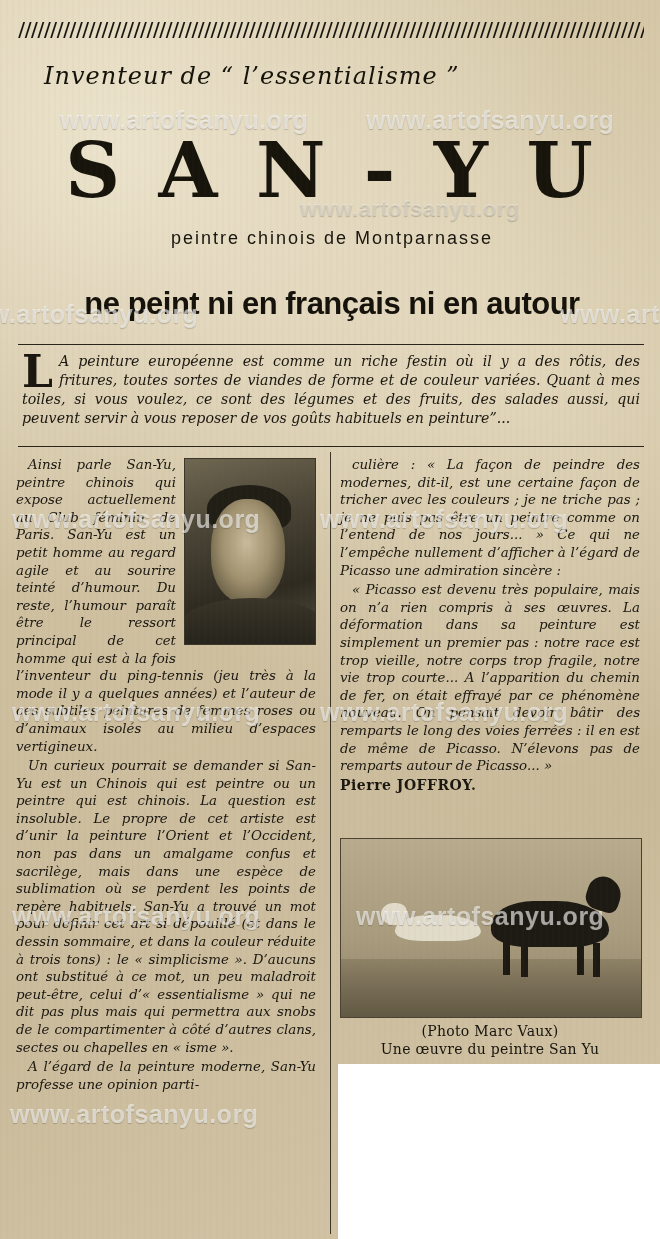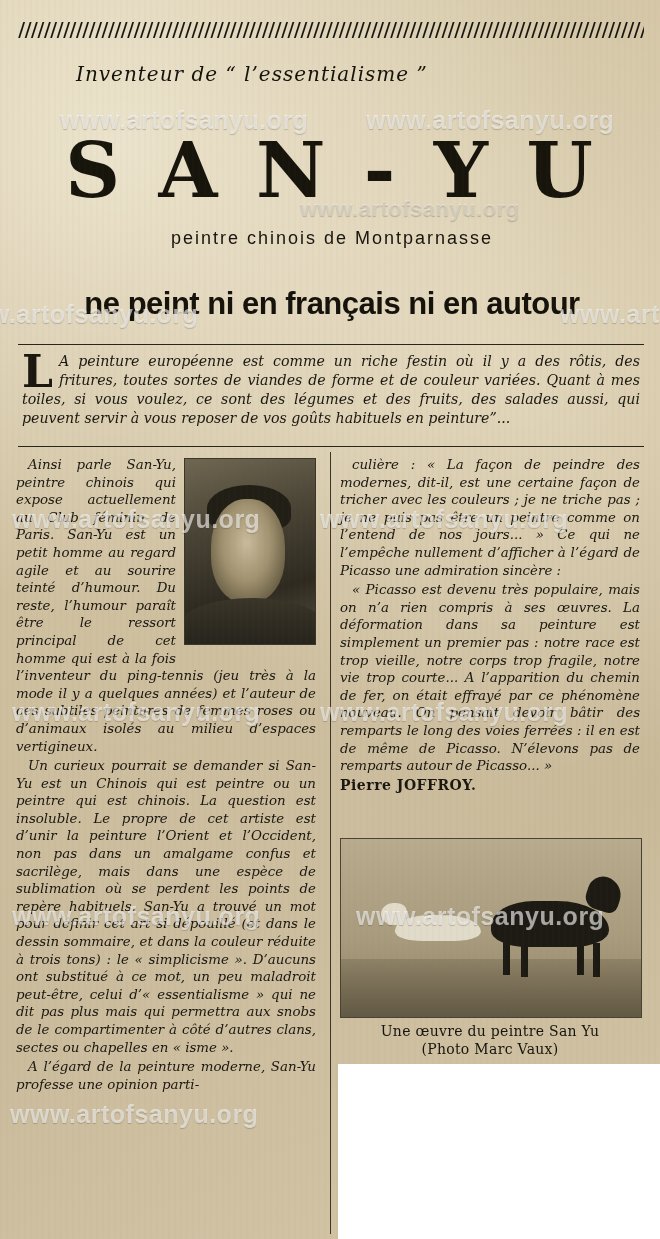--- a/index.html
+++ b/index.html
@@ -59,24 +59,24 @@
     line-height: 16px;
     letter-spacing: -1px;
     color: #17150f;
     white-space: nowrap;
   }
 
   
   .kicker {
     position: absolute;
     top: 62px;
-    left: 76px;
+    left: 44px;
     font-family: "DejaVu Serif", serif;
     font-style: italic;
-    font-size: 20px;
+    font-size: 24px;
     letter-spacing: 1px;
     color: #141209;
   }
 
   .bigtitle {
     position: absolute;
     top: 132px;
     left: 24px;
     width: 616px;
     text-align: center;
@@ -340,22 +340,22 @@
     <div class="ground"></div>
     <div class="horse-light"></div>
     <div class="horse-dark"></div>
     <div class="leg l1"></div>
     <div class="leg l2"></div>
     <div class="leg l3"></div>
     <div class="leg l4"></div>
   </div>
 
   <div class="caption">
+    <div>(Photo Marc Vaux)</div>
     <div>Une œuvre du peintre San Yu</div>
-    <div>(Photo Marc Vaux)</div>
   </div>
 
   <div class="wm wm-a">www.artofsanyu.org</div>
   <div class="wm wm-b">www.artofsanyu.org</div>
   <div class="wm wm-c">www.artofsanyu.org</div>
   <div class="wm wm-d">www.artofsanyu.org</div>
   <div class="wm wm-e">www.artofsanyu.org</div>
   <div class="wm wm-f">www.artofsanyu.org</div>
   <div class="wm wm-g">www.artofsanyu.org</div>
   <div class="wm wm-h">www.artofsanyu.org</div>

